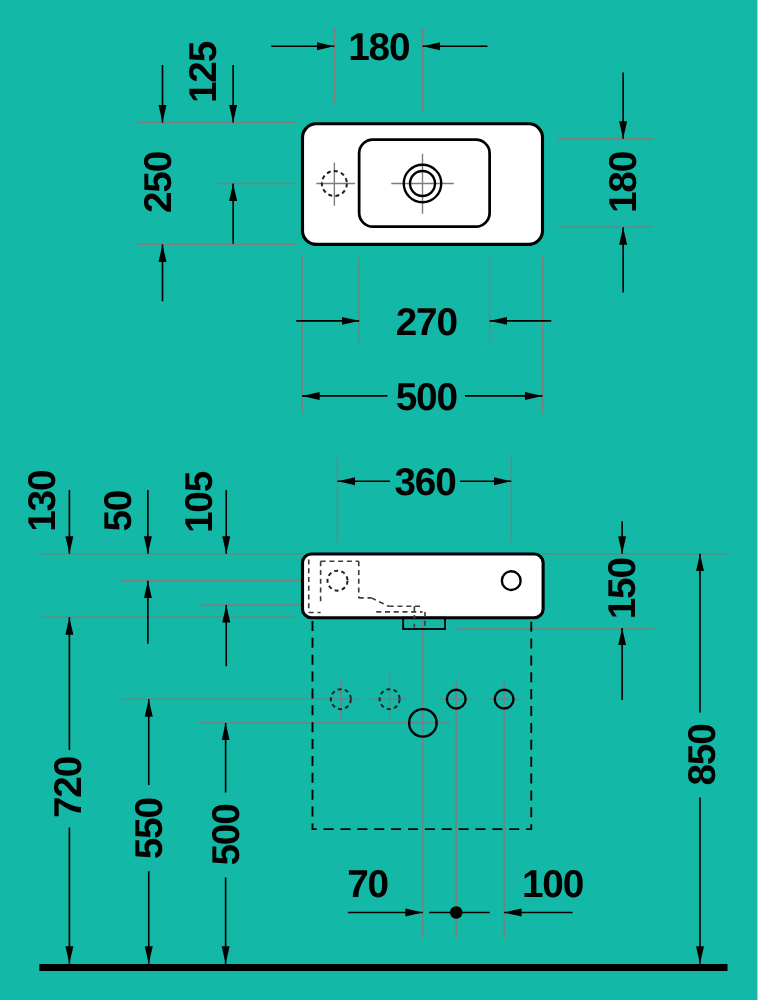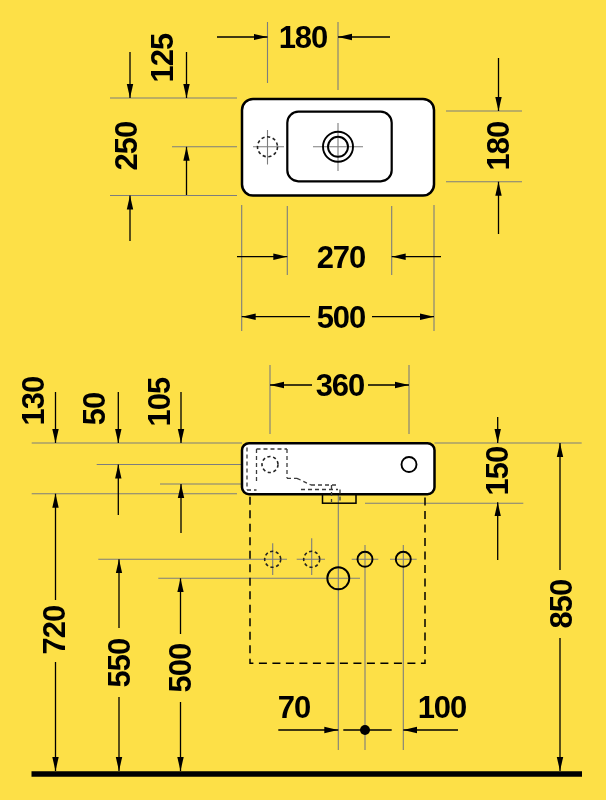--- a/index.html
+++ b/index.html
@@ -1,16 +1,16 @@
 <!DOCTYPE html>
 <html><head>
 <meta charset="utf-8">
 <style>
   html,body{margin:0;padding:0;background:#fff;}
-  #canvas{position:relative;width:606px;height:800px;background:#fde047;overflow:hidden;}
+  #canvas{position:relative;width:606px;height:800px;background:#14b8a6;overflow:hidden;}
   svg{display:block;}
   .out{stroke:#000;stroke-width:2.5;fill:#fff;stroke-linejoin:round;}
   .out2{stroke:#000;stroke-width:2.2;fill:none;stroke-linejoin:round;}
   .circ{stroke:#000;stroke-width:1.9;fill:none;}
   .ext{stroke:#7d7d7d;stroke-width:1.1;fill:none;}
   .dim{stroke:#000;stroke-width:1.3;fill:none;}
   .hid{stroke:#3c3c3c;stroke-width:1.3;fill:none;stroke-dasharray:4 3;}
   .hidc{stroke:#222;stroke-width:1.6;fill:none;stroke-dasharray:3.2 2.6;}
   .dbx{stroke:#000;stroke-width:1.5;fill:none;stroke-dasharray:8 5.5;}
   .floor{stroke:#000;stroke-width:5.5;fill:none;}

